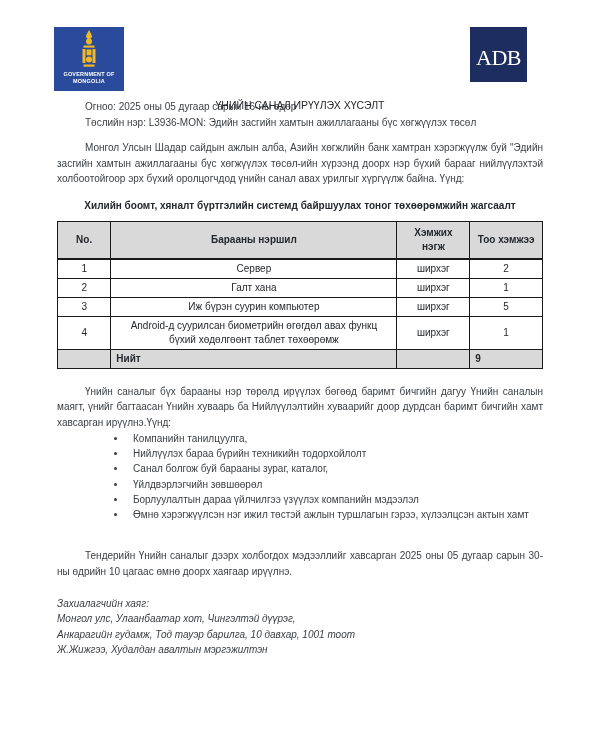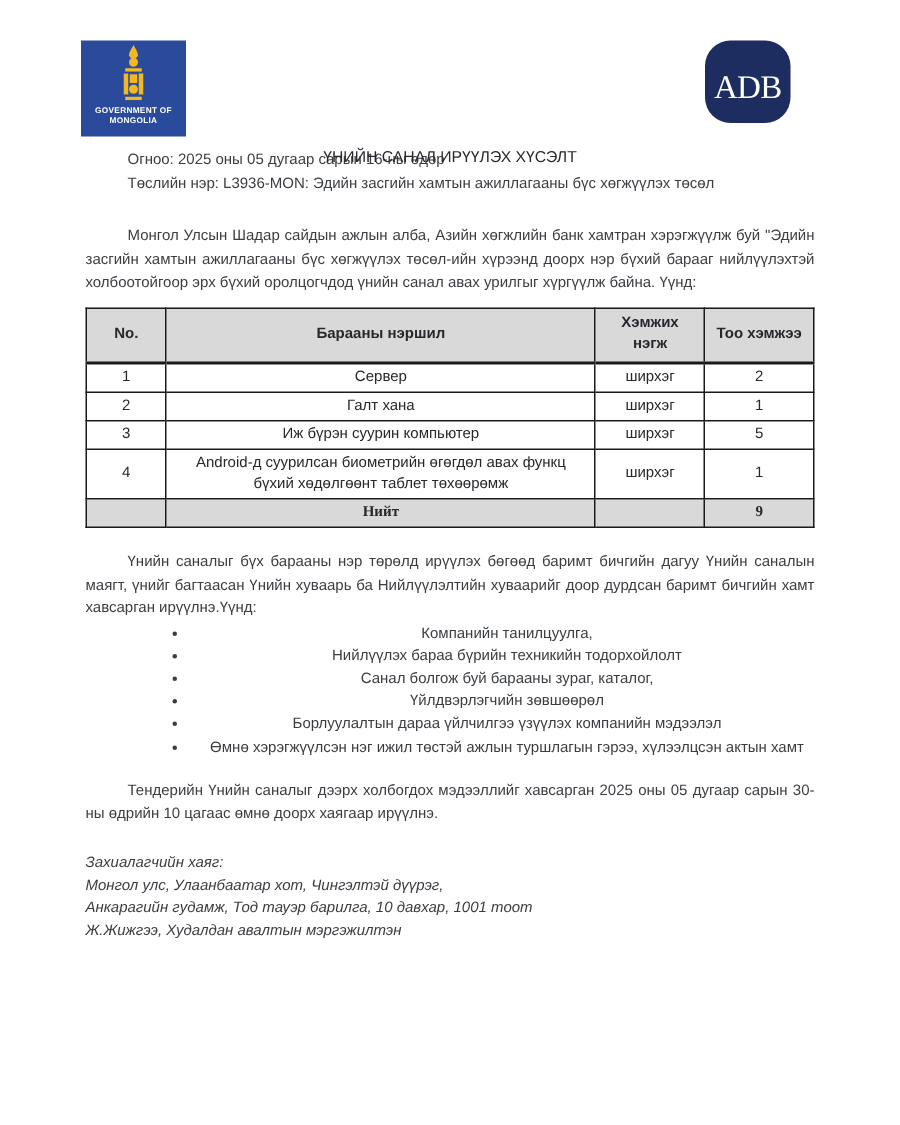--- a/index.html
+++ b/index.html
@@ -29,38 +29,38 @@
   .gov-logo .soyombo { width: 22px; height: 40px; }
   .gov-logo .gov-text {
     color: #ffffff; font-size: 5.5px; line-height: 7px;
     font-weight: bold; text-align: center; letter-spacing: .2px;
     margin-top: 1px; white-space: pre-line;
   }
   .adb-logo {
     position: absolute; right: 16px; top: 0;
     width: 57px; height: 55px;
     background: var(--adb-logo-bg, #1d2d5f);
-    display: flex; align-items: center; justify-content: center; border-radius: 17px;
+    display: flex; align-items: center; justify-content: center;
   }
   .adb-logo span {
     font-family: "Liberation Serif", serif;
     color: #ffffff; font-size: 22px; letter-spacing: -0.5px;
     transform: translateY(3px);
   }
   .doc-title {
     position: absolute; left: 0; right: 0; bottom: -14px;
     text-align: center; font-weight: normal; font-size: 10.5px;
     color: #25282c;
   }
   
   .meta { padding-left: 28px; }
   .meta div { text-align: left; }
   
   .para {
-    text-align: justify; text-indent: 28px; margin-top: 20px;
+    text-align: justify; text-indent: 28px; margin-top: 10px;
   }
   .table-title {
     margin-top: 11px; text-align: center; font-weight: bold;
     color: #25282c; font-size: 10px;
   }
   
   table.items {
     width: 100%; border-collapse: collapse; margin-top: 8px;
     table-layout: fixed; color: #25282c;
     border: 1.5px solid #1a1a1a;
@@ -79,24 +79,24 @@
   }
   table.items td { height: 19px; }
   .col-no   { width: 11%; }
   .col-name { width: 59%; }
   .col-unit { width: 15%; }
   .col-qty  { width: 15%; }
   td.c { text-align: center; }
   td.name-cell { text-align: center; padding-left: 8px; }
   tr.total-row td {
     background: var(--table-header-bg, #d9d9d9);
-    font-weight: bold; text-align: center; font-family: Liberation Serif, serif;
-  }
-  
-  ul.docs-list { margin-top: 1px; padding-left: 70px; list-style: disc; text-align: center; }
+    font-weight: bold; 
+  }
+  
+  ul.docs-list { margin-top: 1px; padding-left: 70px; list-style: disc; }
   ul.docs-list li { line-height: 15.2px; padding-left: 6px; }
   
   .address { margin-top: 17px; }
   .address div { line-height: 15.2px; font-style: italic; }
 </style>
 </head>
 <body>
 
 <div class="page">
 
@@ -123,20 +123,21 @@
     <div class="doc-title">ҮНИЙН САНАЛ ИРҮҮЛЭХ ХҮСЭЛТ</div>
   </div>
 
   <div class="meta">
     <div>Огноо: 2025 оны 05 дугаар сарын 16-ны өдөр</div>
     <div>Төслийн нэр: L3936-MON: Эдийн засгийн хамтын ажиллагааны бүс хөгжүүлэх төсөл</div>
   </div>
 
   <div class="para">Монгол Улсын Шадар сайдын ажлын алба, Азийн хөгжлийн банк хамтран хэрэгжүүлж буй "Эдийн засгийн хамтын ажиллагааны бүс хөгжүүлэх төсөл-ийн хүрээнд доорх нэр бүхий барааг нийлүүлэхтэй холбоотойгоор эрх бүхий оролцогчдод үнийн санал авах урилгыг хүргүүлж байна.  Үүнд:</div>
 
+  <div class="table-title">Хилийн боомт, хяналт бүртгэлийн системд байршуулах тоног төхөөрөмжийн жагсаалт</div>
 
   <table class="items">
     <colgroup>
       <col class="col-no">
         <col class="col-name">
         <col class="col-unit">
         <col class="col-qty">
     </colgroup>
     <thead>
       <tr>
@@ -185,21 +186,21 @@
   <ul class="docs-list">
     <li>Компанийн танилцуулга,</li>
     <li>Нийлүүлэх бараа бүрийн техникийн тодорхойлолт</li>
     <li>Санал болгож буй барааны зураг, каталог,</li>
     <li>Үйлдвэрлэгчийн зөвшөөрөл</li>
     <li>Борлуулалтын дараа үйлчилгээ үзүүлэх компанийн мэдээлэл</li>
     <li>Өмнө хэрэгжүүлсэн нэг ижил төстэй ажлын туршлагын гэрээ, хүлээлцсэн актын хамт</li>
   </ul>
 
 
-  <div class="para" style="margin-top:14px">Тендерийн Үнийн саналыг дээрх холбогдох мэдээллийг хавсарган 2025 оны 05 дугаар сарын 30-ны өдрийн 10 цагаас өмнө доорх хаягаар ирүүлнэ.</div>
+  <div class="para" style="margin-top:26px">Тендерийн Үнийн саналыг дээрх холбогдох мэдээллийг хавсарган 2025 оны 05 дугаар сарын 30-ны өдрийн 10 цагаас өмнө доорх хаягаар ирүүлнэ.</div>
 
   <div class="address">
     <div>Захиалагчийн хаяг:</div>
     <div>Монгол улс, Улаанбаатар хот, Чингэлтэй дүүрэг,</div>
     <div>Анкарагийн гудамж, Тод тауэр барилга, 10 давхар, 1001 тоот</div>
     <div>Ж.Жижгээ, Худалдан авалтын мэргэжилтэн</div>
 
   </div>
 
 </div>

